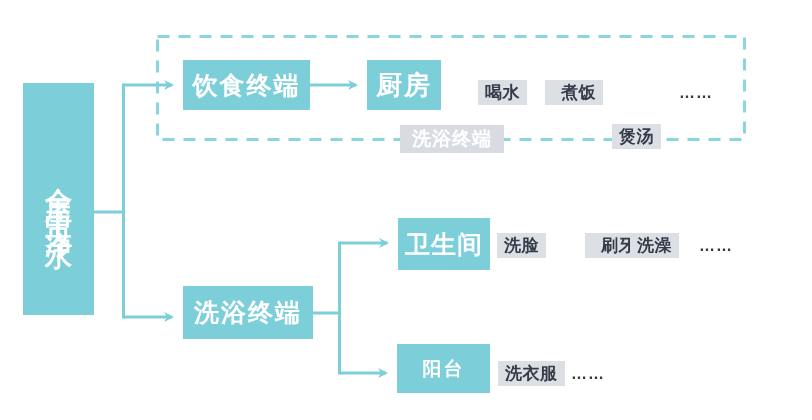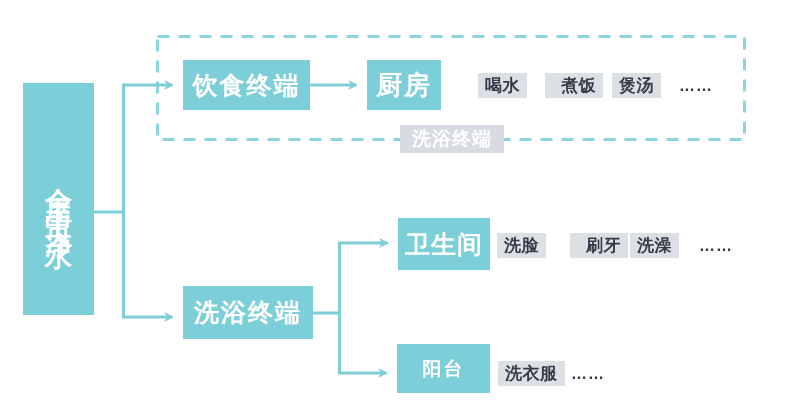--- a/index.html
+++ b/index.html
@@ -30,21 +30,21 @@
   }
   .tag{
     position:absolute;z-index:2;height:25px;display:flex;align-items:center;justify-content:center;
     padding:0 7px;background:var(--c-tagbg,#dcdfe4);color:var(--c-tagtext,#333b49);
     font-weight:bold;font-size:17px;letter-spacing:0.5px;
   }
   .ellipsis{
     position:absolute;z-index:2;height:25px;display:flex;align-items:center;
     color:var(--c-tagtext,#333b49);font-weight:bold;font-size:16px;letter-spacing:1px;
   }
-  .t1{top:73px;} .t2{top:233px;} .t3{top:361px;}
+  .t1{top:80px;} .t2{top:233px;} .t3{top:361px;}
 </style>
 </head>
 <body>
 
 <div class="canvas">
 
   <svg class="lines" width="812" height="420" viewBox="0 0 812 420">
     <defs>
       <marker id="arrow" markerUnits="userSpaceOnUse" markerWidth="12" markerHeight="12" refX="8" refY="5" orient="auto">
         <path d="M0,0 L10,5 L0,10 L3,5 Z" fill="#7ccfd9"></path>
@@ -77,24 +77,24 @@
   <div class="node n-washing">洗浴终端</div>
 
   <div class="node n-kitchen">厨房</div>
   <div class="node n-bathroom">卫生间</div>
   <div class="node n-balcony">阳台</div>
 
   <div class="group-label">洗浴终端</div>
 
   <div class="tag t1" style="left:478px;">喝水</div>
   <div class="tag t1" style="left:545px;padding-left:16px;">煮饭</div>
-  <div class="tag t1" style="left:612px;">煲汤</div>
+  <div class="tag t1" style="left:612px;margin-top:44px;">煲汤</div>
   <div class="ellipsis t1" style="left:679px;">……</div>
 
   <div class="tag t2" style="left:497px;">洗脸</div>
-  <div class="tag t2" style="left:570px;padding-left:16px;">刷牙</div>
+  <div class="tag t2" style="left:585px;padding-left:16px;">刷牙</div>
   <div class="tag t2" style="left:630px;">洗澡</div>
   <div class="ellipsis t2" style="left:699px;">……</div>
 
   <div class="tag t3" style="left:498px;">洗衣服</div>
   <div class="ellipsis t3" style="left:571px;">……</div>
 
 </div>
 
 </body></html>

